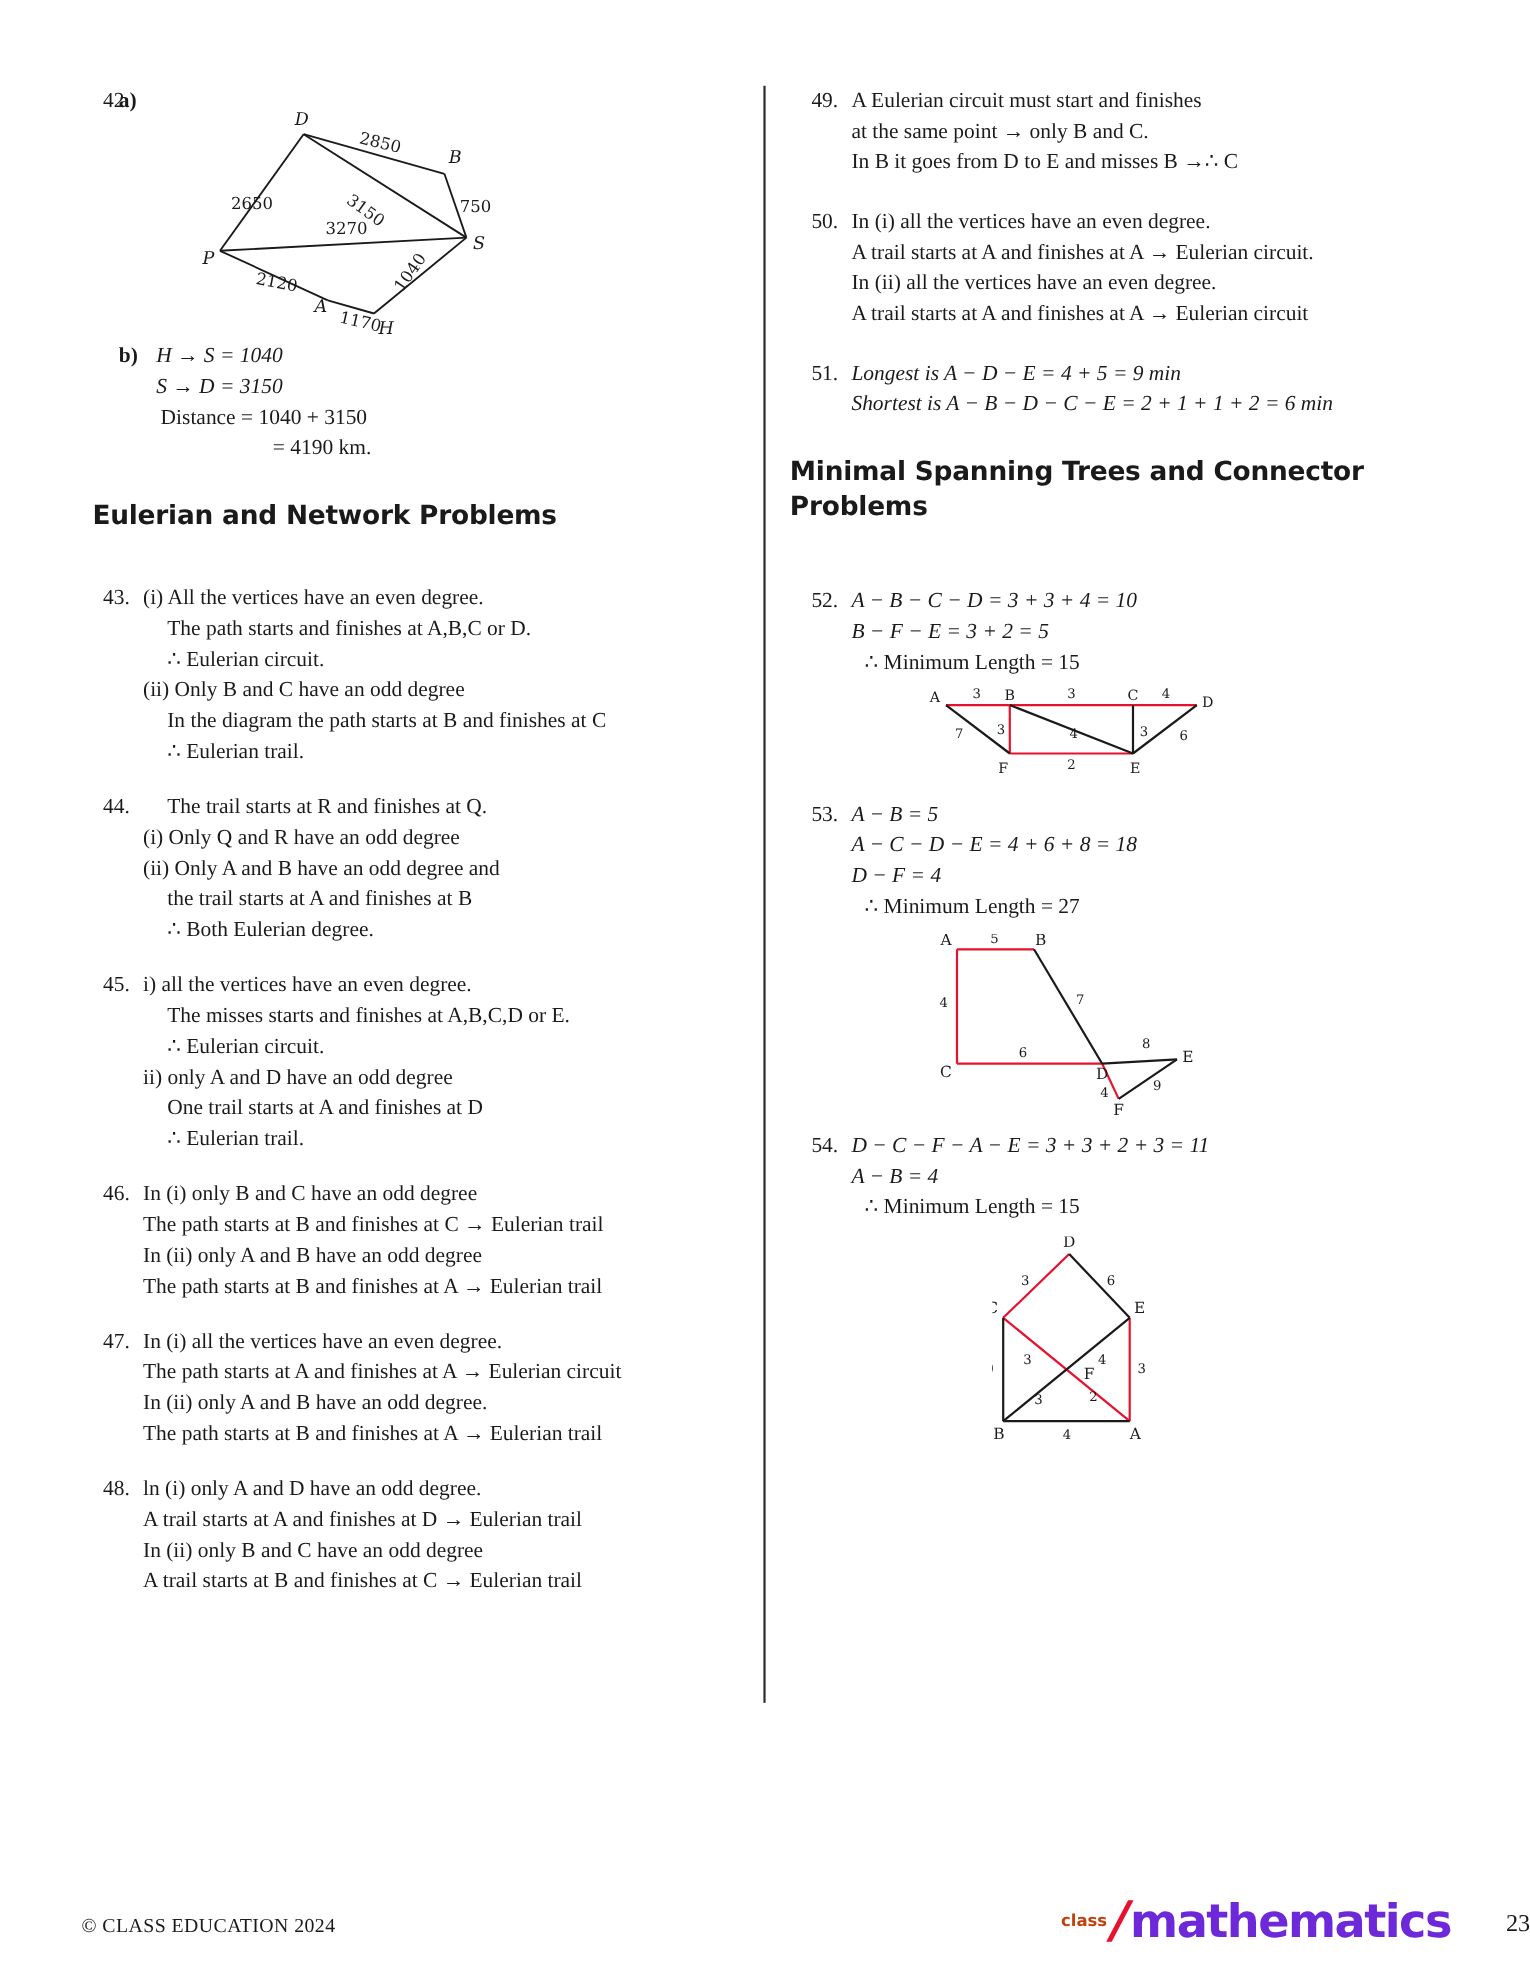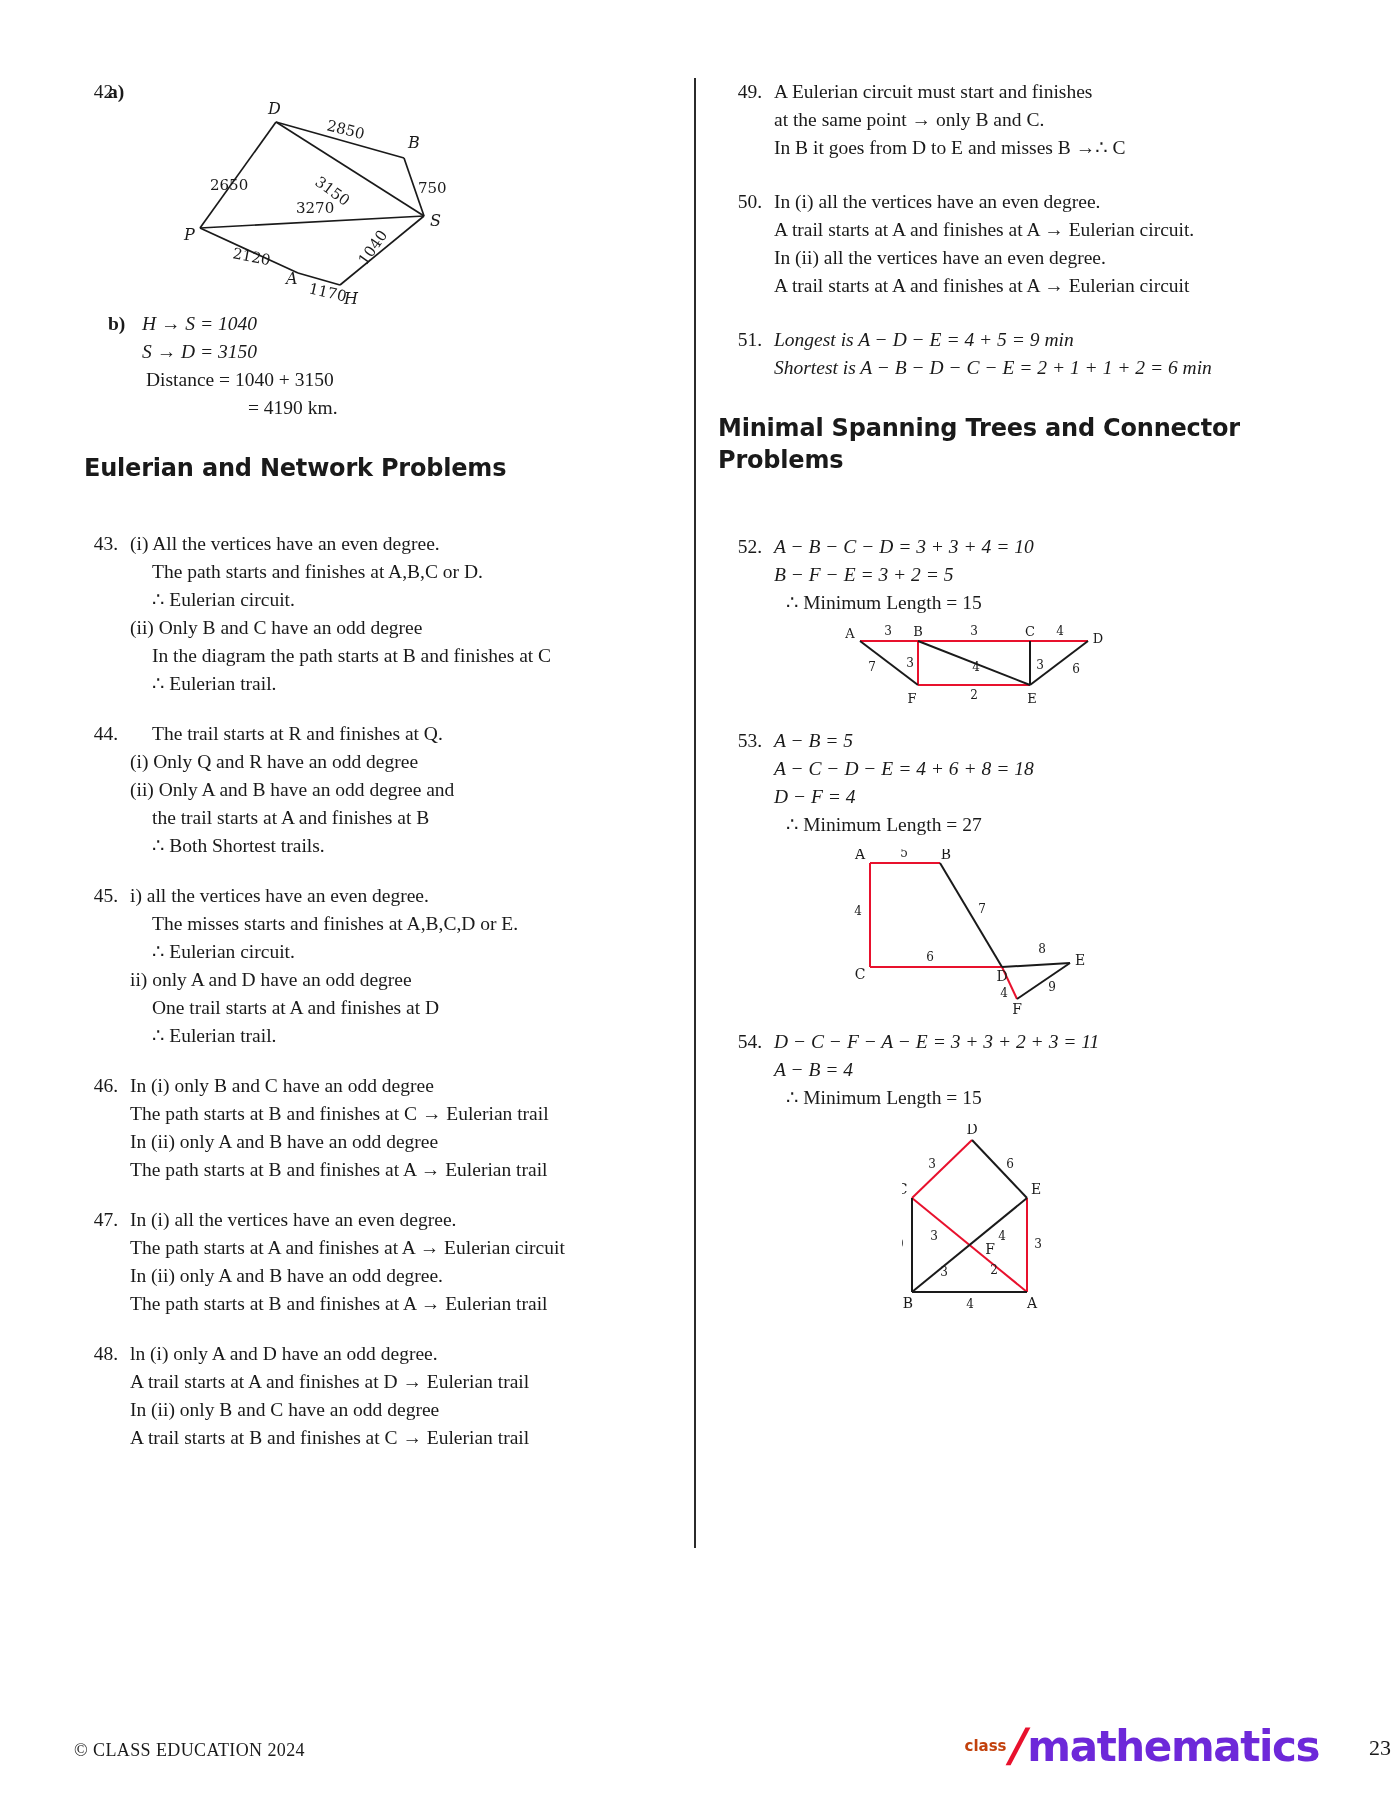--- a/index.html
+++ b/index.html
@@ -184,21 +184,21 @@
       </div>
     </div>
 
     <div class="item">
       <div class="num">44.</div>
       <div class="body">
         <div class="ln ind1">The trail starts at R and finishes at Q.</div>
         <div class="ln">(i) Only Q and R have an odd degree</div>
         <div class="ln">(ii) Only A and B have an odd degree and</div>
         <div class="ln ind1">the trail starts at A and finishes at B</div>
-        <div class="ln ind1">∴ Both Shortest trails.</div>
+        <div class="ln ind1">∴ Both Eulerian degree.</div>
       </div>
     </div>
 
     <div class="item">
       <div class="num">45.</div>
       <div class="body">
         <div class="ln">i) all the vertices have an even degree.</div>
         <div class="ln ind1">The misses starts and finishes at A,B,C,D or E.</div>
         <div class="ln ind1">∴ Eulerian circuit.</div>
         <div class="ln">ii) only A and D have an odd degree</div>

